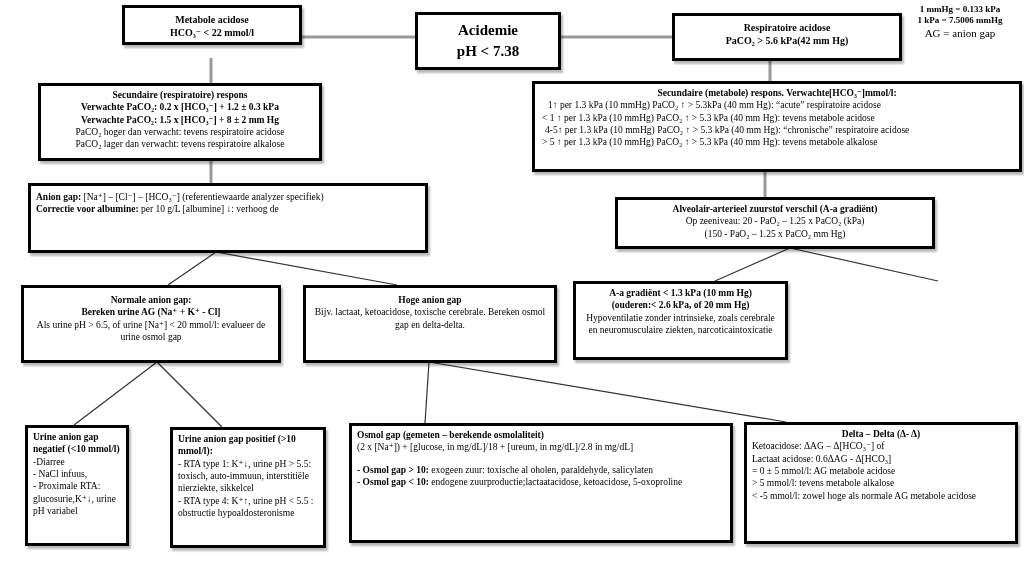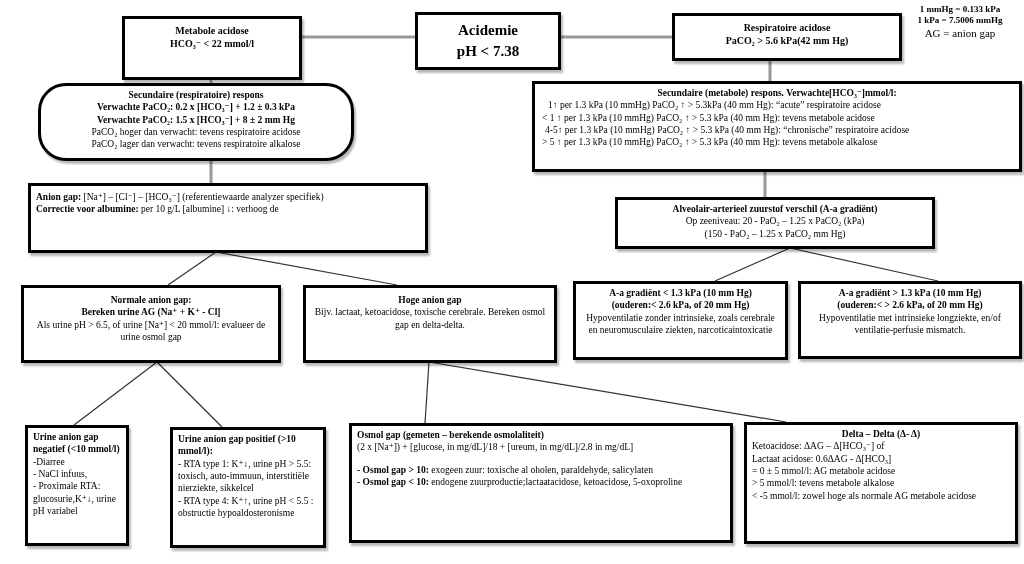--- a/index.html
+++ b/index.html
@@ -39,42 +39,42 @@
       <line x1="216" y1="252" x2="397" y2="285"></line>
       <line x1="157" y1="362" x2="74" y2="425"></line>
       <line x1="157" y1="362" x2="222" y2="427"></line>
       <line x1="429" y1="362" x2="425" y2="423"></line>
       <line x1="429" y1="362" x2="786" y2="422"></line>
       <line x1="790" y1="248" x2="715" y2="281"></line>
       <line x1="790" y1="248" x2="938" y2="281"></line>
     </g>
   </svg>
 
-  <div class="box ctr" style="left:122px;top:16px;width:180px;height:64px;padding-top:5px;">
+  <div class="box ctr" style="left:122px;top:5px;width:180px;height:40px;padding-top:5px;">
     <div class="b t10">Metabole acidose</div>
     <div class="b t10">HCO₃⁻ &lt; 22 mmol/l</div>
   </div>
 
   <div class="box" style="left:415px;top:12px;width:146px;height:58px;">
     <div class="root-title">Acidemie</div>
     <div class="root-title" style="margin-top:-4px;">pH &lt; 7.38</div>
   </div>
 
   <div class="box ctr" style="left:672px;top:13px;width:230px;height:48px;padding-top:5px;">
     <div class="b t10">Respiratoire acidose</div>
     <div class="b t10">PaCO₂ &gt; 5.6 kPa(42 mm Hg)</div>
   </div>
 
   <div class="legend" style="left:900px;top:4px;width:120px;">
     <div class="small">1 mmHg = 0.133 kPa</div>
     <div class="small">1 kPa = 7.5006 mmHg</div>
     <div class="big">AG = anion gap</div>
   </div>
 
-  <div class="box ctr" style="left:38px;top:83px;width:316px;height:78px;border-radius:28px;">
+  <div class="box ctr" style="left:38px;top:83px;width:284px;height:78px;">
     <div class="b">Secundaire (respiratoire) respons</div>
     <div class="b">Verwachte PaCO₂: 0.2 x [HCO₃⁻] + 1.2 ± 0.3 kPa</div>
     <div class="b">Verwachte PaCO₂: 1.5 x [HCO₃⁻] + 8 ± 2 mm Hg</div>
     <div>PaCO₂ hoger dan verwacht: tevens respiratoire acidose</div>
     <div>PaCO₂ lager dan verwacht: tevens respiratoire alkalose</div>
   </div>
 
   <div class="box" style="left:532px;top:81px;width:490px;height:91px;">
     <div class="b ctr">Secundaire (metabole) respons. Verwachte[HCO₃⁻]mmol/l:</div>
     <div style="padding-left:8px;">1↑ per 1.3 kPa (10 mmHg) PaCO₂ ↑ &gt; 5.3kPa (40 mm Hg): “acute” respiratoire acidose</div>
@@ -104,25 +104,20 @@
     <div class="b">Hoge anion gap</div>
     <div>Bijv. lactaat, ketoacidose, toxische cerebrale. Bereken osmol gap en delta-delta.</div>
   </div>
 
   <div class="box ctr" style="left:573px;top:281px;width:215px;height:79px;">
     <div class="b">A-a gradiënt &lt; 1.3 kPa (10 mm Hg)</div>
     <div class="b">(ouderen:&lt; 2.6 kPa, of 20 mm Hg)</div>
     <div>Hypoventilatie zonder intrinsieke, zoals cerebrale en neuromusculaire ziekten, narcoticaintoxicatie</div>
   </div>
 
-  <div class="box ctr" style="left:798px;top:281px;width:224px;height:78px;">
-    <div class="b">A-a gradiënt &gt; 1.3 kPa (10 mm Hg)</div>
-    <div class="b">(ouderen:&lt; &gt; 2.6 kPa, of 20 mm Hg)</div>
-    <div>Hypoventilatie met intrinsieke longziekte, en/of ventilatie-perfusie mismatch.</div>
-  </div>
 
   <div class="box" style="left:25px;top:425px;width:104px;height:121px;">
     <div class="b">Urine anion gap negatief (&lt;10 mmol/l)</div>
     <div> -Diarree</div>
     <div>- NaCl infuus,</div>
     <div>- Proximale RTA: glucosurie,K⁺↓, urine pH variabel</div>
   </div>
 
   <div class="box" style="left:170px;top:427px;width:156px;height:121px;">
     <div class="b">Urine anion gap positief (&gt;10 mmol/l):</div>

